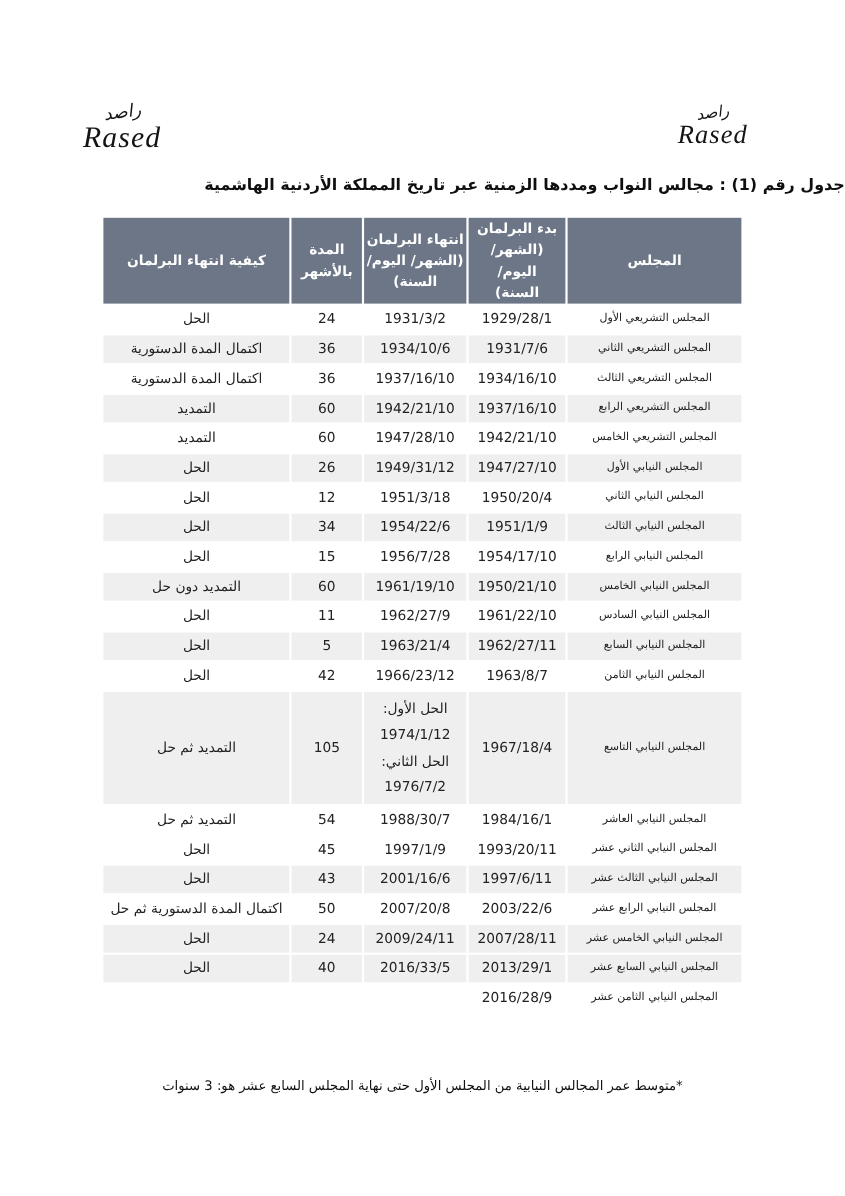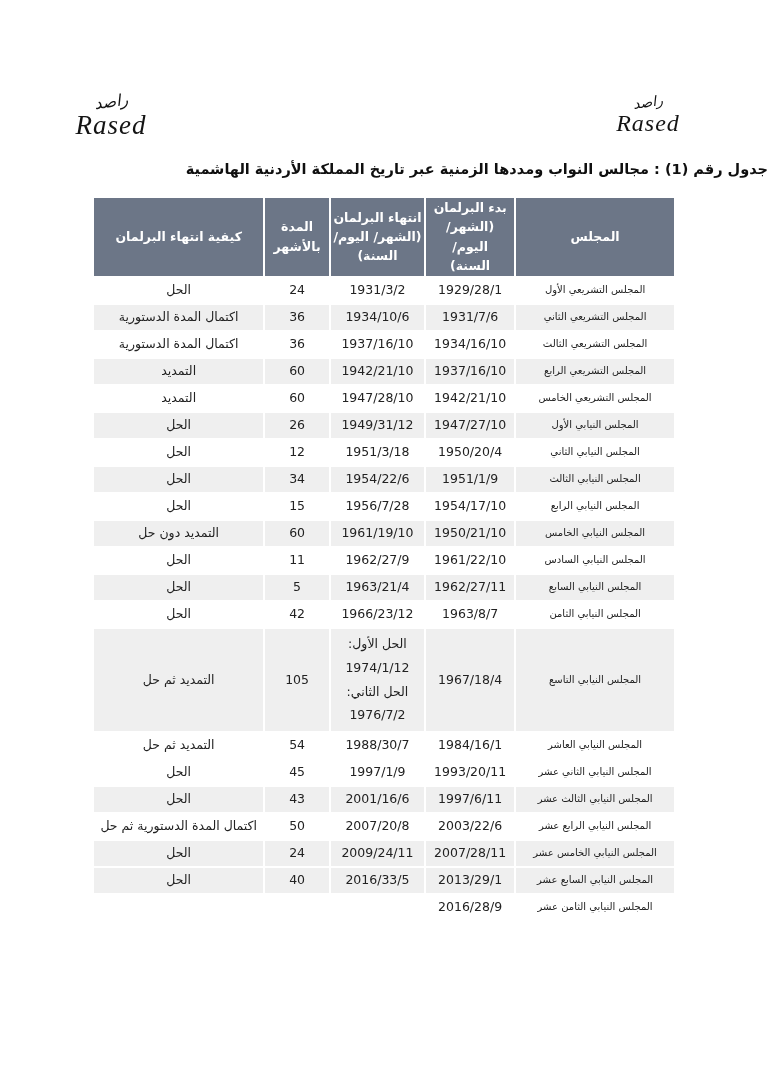--- a/index.html
+++ b/index.html
@@ -239,14 +239,15 @@
         <tr>
           <td>المجلس النيابي الثامن عشر</td>
           <td>2016/28/9</td>
           <td></td>
           <td></td>
           <td></td>
         </tr>
       </tbody>
   </table>
 
+  <div class="footnote">*متوسط عمر المجالس النيابية من المجلس الأول حتى نهاية المجلس السابع عشر هو: 3 سنوات</div>
 
 </div>
 
 </body></html>

